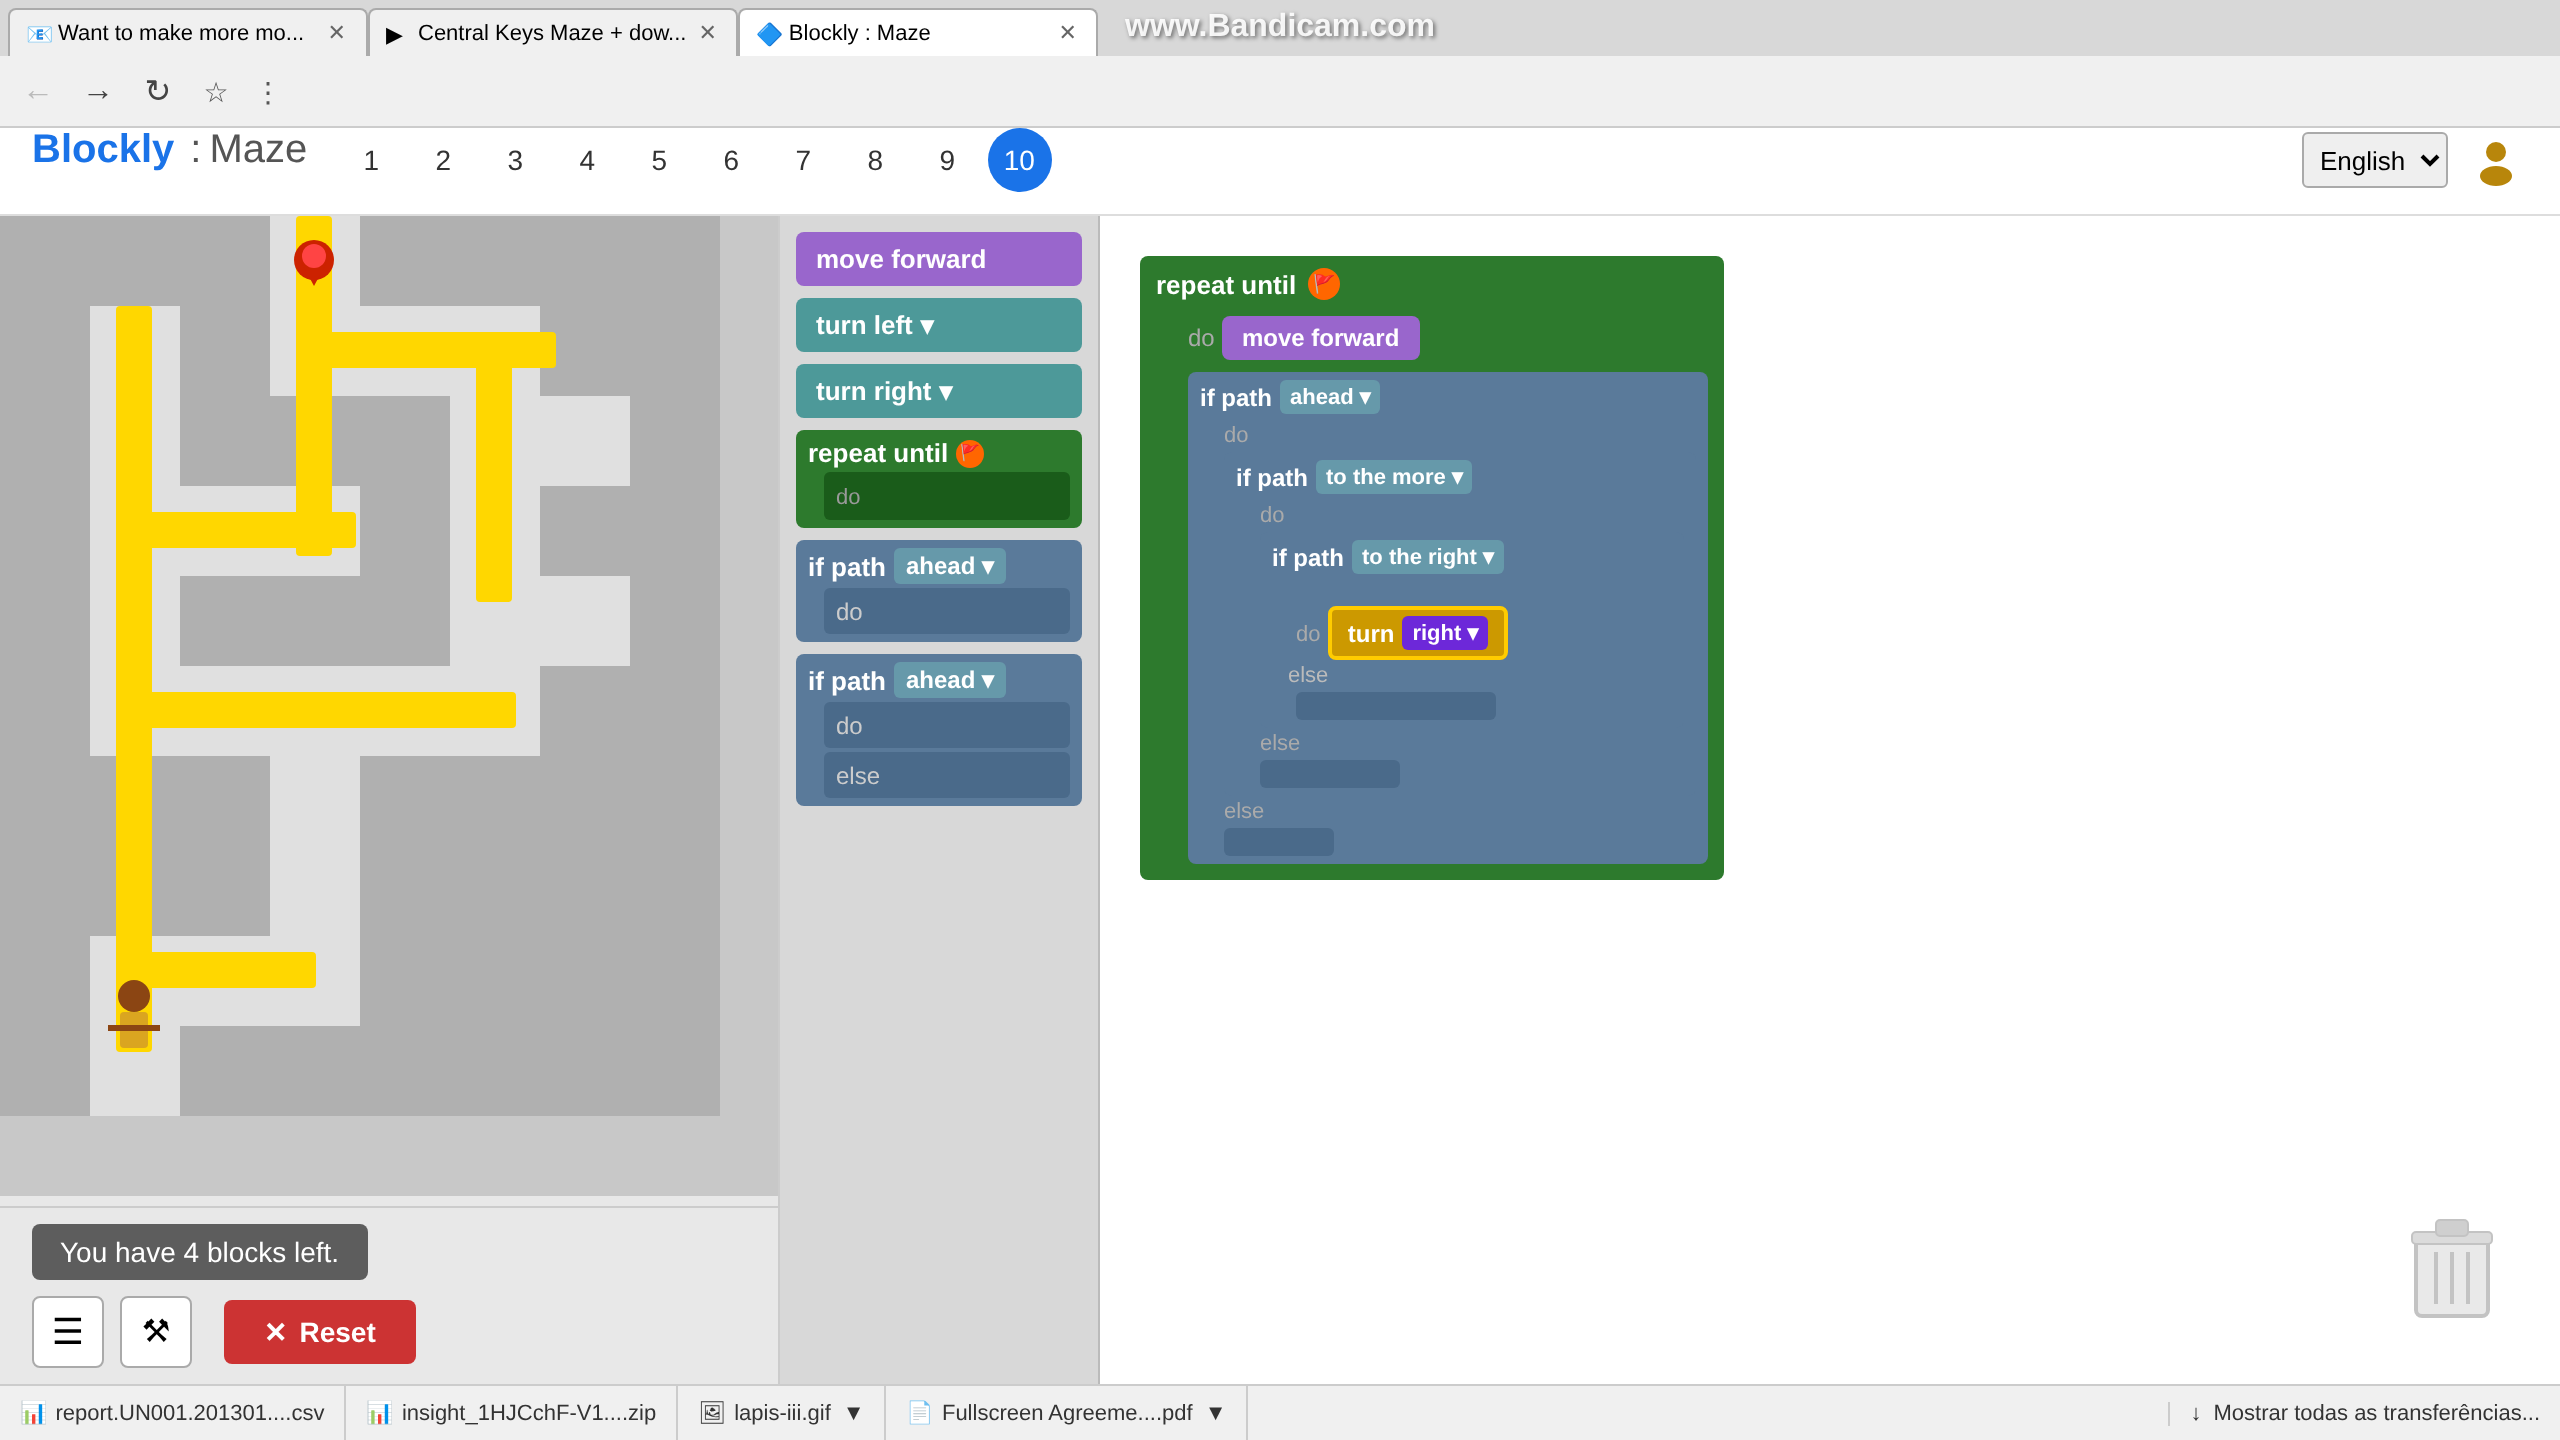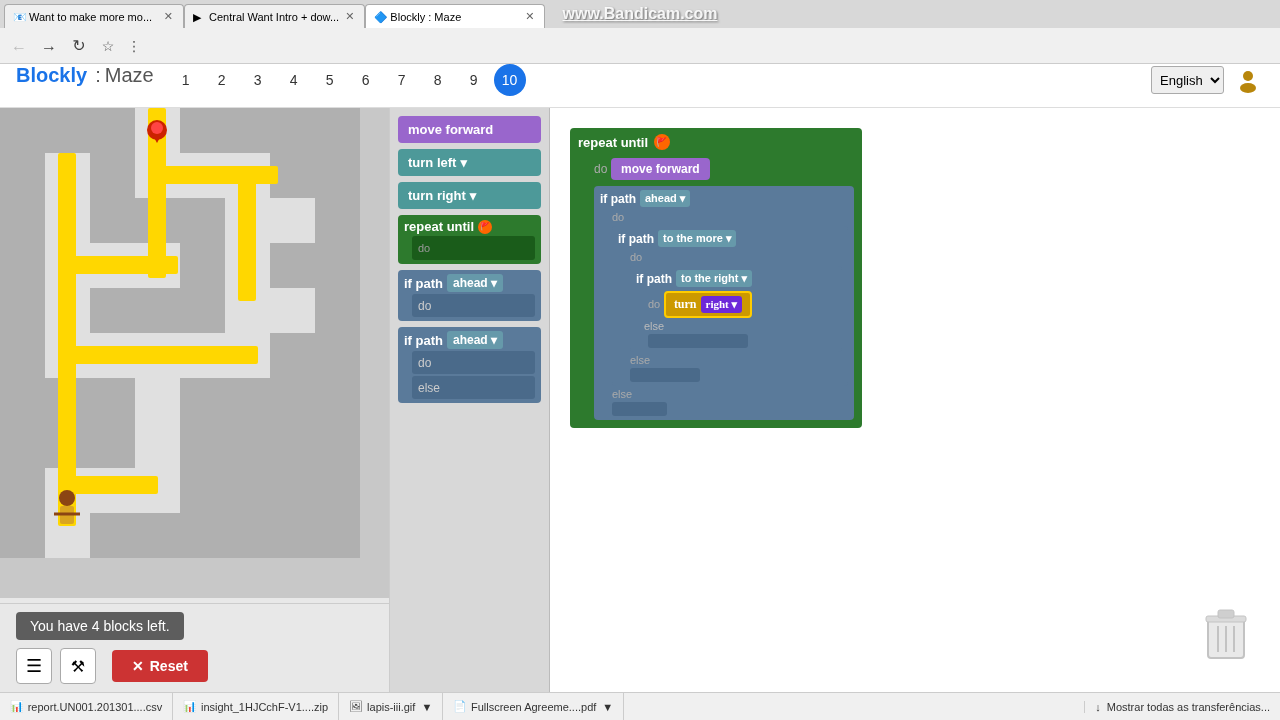--- a/index.html
+++ b/index.html
@@ -6,21 +6,21 @@
     body { width: 1280px; height: 720px; overflow: hidden; font-family: Arial, sans-serif; font-size: 13px; background: #f0f0f0; }
 
     
     .browser-frame { width: 100%; height: 100%; display: flex; flex-direction: column; }
     .tab-bar { height: 28px; background: #d8d8d8; display: flex; align-items: flex-end; padding: 0 4px; }
     .tab { height: 24px; min-width: 180px; max-width: 220px; background: #f0f0f0; border: 1px solid #aaa; border-bottom: none; border-radius: 4px 4px 0 0; display: flex; align-items: center; padding: 0 8px; font-size: 11px; gap: 4px; cursor: default; }
     .tab.active { background: #fff; z-index: 1; }
     .tab-icon { width: 12px; height: 12px; flex-shrink: 0; }
     .tab-title { flex: 1; overflow: hidden; white-space: nowrap; text-overflow: ellipsis; font-size: 11px; }
     .tab-close { font-size: 11px; color: #666; cursor: pointer; padding: 0 2px; }
-    .watermark { position: absolute; top: 0; left: 320px; right: 320px; height: 28px; display: flex; align-items: center; justify-content: center; font-size: 16px; font-weight: bold; color: rgba(255,255,255,0.9); text-shadow: 1px 1px 2px rgba(0,0,0,0.5); pointer-events: none; z-index: 100; text-decoration: underline; }
+    .watermark { position: absolute; top: 0; left: 320px; right: 320px; height: 28px; display: flex; align-items: center; justify-content: center; font-size: 16px; font-weight: bold; color: rgba(255,255,255,0.9); text-shadow: 1px 1px 2px rgba(0,0,0,0.5); pointer-events: none; z-index: 100; }
 
     .nav-bar { height: 36px; background: #f0f0f0; border-bottom: 1px solid #ccc; display: flex; align-items: center; padding: 0 6px; gap: 4px; }
     .nav-btn { width: 26px; height: 26px; border: none; background: none; cursor: pointer; font-size: 16px; color: #444; display: flex; align-items: center; justify-content: center; border-radius: 3px; }
     .nav-btn.disabled { color: #bbb; cursor: default; }
     .address-bar { flex: 1; height: 24px; border: 1px solid #aaa; border-radius: 12px; padding: 0 10px; font-size: 12px; background: white; outline: none; }
     .nav-actions { display: flex; gap: 2px; }
     .nav-icon-btn { width: 24px; height: 24px; border: none; background: none; cursor: pointer; font-size: 14px; color: #555; display: flex; align-items: center; justify-content: center; }
 
     
     .app-area { flex: 1; display: flex; flex-direction: column; background: white; overflow: hidden; }
@@ -101,21 +101,21 @@
 <div class="browser-frame">
 
   <div class="tab-bar">
     <div class="tab">
       <span class="tab-icon">📧</span>
       <span class="tab-title">Want to make more mo...</span>
       <span class="tab-close">✕</span>
     </div>
     <div class="tab">
       <span class="tab-icon">▶</span>
-      <span class="tab-title">Central Want Intro + dow...</span>
+      <span class="tab-title">Central Keys Maze + dow...</span>
       <span class="tab-close">✕</span>
     </div>
     <div class="tab active">
       <span class="tab-icon">🔷</span>
       <span class="tab-title">Blockly : Maze</span>
       <span class="tab-close">✕</span>
     </div>
     <div class="watermark">www.Bandicam.com</div>
   </div>
 
@@ -387,21 +387,21 @@
                       <span style="color:#aaa;font-size:11px;">do</span>
                       
                       <div class="ws-if-outer" style="margin-top:2px;min-width:200px;">
                         <div class="ws-if-header">
                           <span>if path</span>
                           <span class="ws-dropdown">to the right ▾</span>
                         </div>
                         <div style="margin-left:12px;margin-top:2px;">
                           <span style="color:#aaa;font-size:11px;">do</span>
                           
-                          <div class="ws-turn-yellow" style="margin-top:2px;font-family:Liberation Serif, serif;">
+                          <div class="ws-turn-yellow" style="margin-top:14px;">
                             <span>turn</span>
                             <span class="ws-dropdown" style="background:#6d28d9;">right ▾</span>
                           </div>
                         </div>
                         <div class="ws-else-label">else</div>
                         <div class="ws-else-fill" style="width:100px;"></div>
                       </div>
                     </div>
                     <div style="color:#aaa;font-size:11px;margin-left:12px;margin-top:2px;">else</div>
                     <div style="background:#4a6a8a;border-radius:3px;margin:2px 0 0 12px;padding:3px 6px;min-height:14px;width:70px;"></div>

